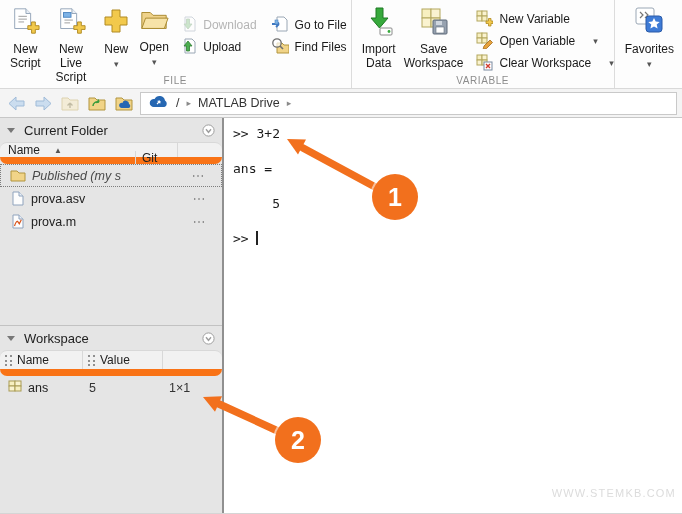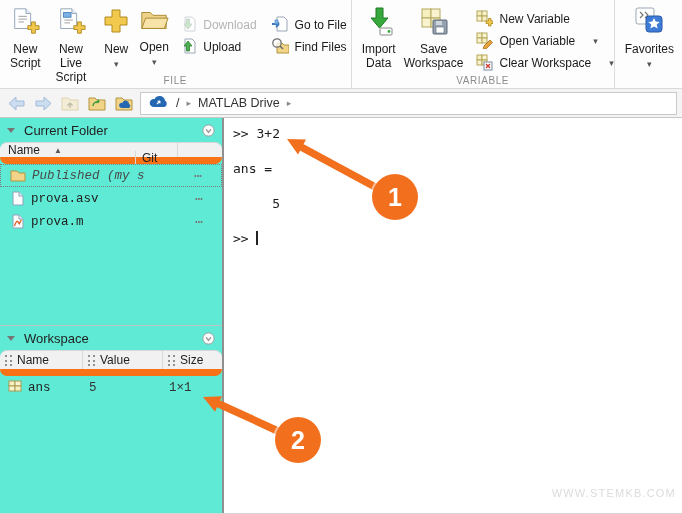--- a/index.html
+++ b/index.html
@@ -18,33 +18,33 @@
   .tb-small{display:flex;align-items:center;gap:6px;height:22px;font-size:12px;white-space:nowrap;}
   .tb-small .caret{font-size:9px;color:#555;margin-left:12px;}
   .disabled{color:#b5b5b5;}
   .dim{opacity:.45;}
   
   .navbar{position:absolute;top:89px;left:0;right:0;height:29px;background:#f4f4f4;border-bottom:1px solid #c7c7c7;display:flex;align-items:center;gap:5px;padding:0 5px;box-sizing:border-box;}
   .nav-btn{display:flex;align-items:center;justify-content:center;width:22px;height:22px;}
   .breadcrumb{flex:1;height:21px;background:#fff;border:1px solid #c9c9c9;display:flex;align-items:center;gap:7px;padding:0 8px;font-size:12.5px;color:#333;}
   .bc-sep{color:#8a8a8a;font-size:9px;}
   
-  .left-panel{position:absolute;top:118px;left:0;width:222px;bottom:0;background:#5eead4;display:flex;flex-direction:column;}
+  .left-panel{position:absolute;top:118px;left:0;width:222px;bottom:0;background:#e5e5e5;display:flex;flex-direction:column;}
   .v-divider{position:absolute;top:118px;left:222px;width:2px;bottom:0;background:#909090;}
   .panel-header{height:24px;display:flex;align-items:center;gap:9px;padding:0 7px;font-size:13px;color:#222;flex:0 0 auto;}
   .tri-down{width:0;height:0;border-left:4px solid transparent;border-right:4px solid transparent;border-top:5px solid #777;}
   .panel-menu{margin-left:auto;display:flex;}
   .thead{display:flex;align-items:center;background:#f1f1f1;border-top:1px solid #d8d8d8;border-bottom:7px solid #f97316;font-weight:normal;font-size:12px;color:#222;flex:0 0 auto;box-sizing:border-box;border-radius:7px;}
   .cf-section{height:207px;display:flex;flex-direction:column;overflow:hidden;}
   .cf-thead{height:22px;}
   .cf-col-name{flex:1;display:flex;align-items:center;padding-left:8px;gap:14px;height:100%;}
   .cf-col-git{width:42px;border-left:1px solid #d8d8d8;padding-left:6px;height:100%;display:flex;align-items:center;box-sizing:border-box;margin-top:16px;}
   .cf-col-x{width:45px;border-left:1px solid #d8d8d8;height:100%;box-sizing:border-box;}
   .sort-ic{font-size:8px;color:#555;}
-  .row{display:flex;align-items:center;height:23px;font-size:12.5px;color:#222;flex:0 0 auto;box-sizing:border-box;font-family:Liberation Mono, monospace;}
+  .row{display:flex;align-items:center;height:23px;font-size:12.5px;color:#222;flex:0 0 auto;box-sizing:border-box;}
   .row .ric{width:18px;margin:0 5px 0 8px;display:flex;justify-content:center;}
   .row .rname{flex:1;}
   .row .rdots{width:45px;text-align:center;color:#777;font-size:13px;letter-spacing:1px;}
   .row.selected{border:1px dotted #7d7d7d;}
   .row.folder-row .rname{font-style:italic;color:#4a4a4a;}
   .ws-section{flex:1;border-top:1px solid #c2c2c2;display:flex;flex-direction:column;overflow:hidden;}
   .ws-thead{height:26px;}
   .ws-col{display:flex;align-items:center;gap:5px;height:100%;padding-left:5px;border-right:1px solid #d8d8d8;box-sizing:border-box;}
   .ws-col.c1{width:83px;}
   .ws-col.c2{width:80px;}
@@ -362,24 +362,20 @@
       </div>
       <div class="thead ws-thead">
         <span class="ws-col c1">
           <span class="drag-dots"></span>
           <span>Name</span>
         </span>
         <span class="ws-col c2">
           <span class="drag-dots"></span>
           <span>Value</span>
         </span>
-        <span class="ws-col c3">
-          <span class="drag-dots"></span>
-          <span>Size</span>
-        </span>
       </div>
       <div class="row ws-row">
         <span class="cell1">
           <span>
             <svg width="14" height="12" viewBox="0 0 14 12">
                 <rect x="1" y="1" width="6" height="5" fill="#F7EFC0" stroke="#A99B55"></rect>
                 <rect x="7" y="1" width="6" height="5" fill="#FAF3D0" stroke="#A99B55"></rect>
                 <rect x="1" y="6" width="6" height="5" fill="#FAF3D0" stroke="#A99B55"></rect>
                 <rect x="7" y="6" width="6" height="5" fill="#F7EFC0" stroke="#A99B55"></rect>
               </svg>

